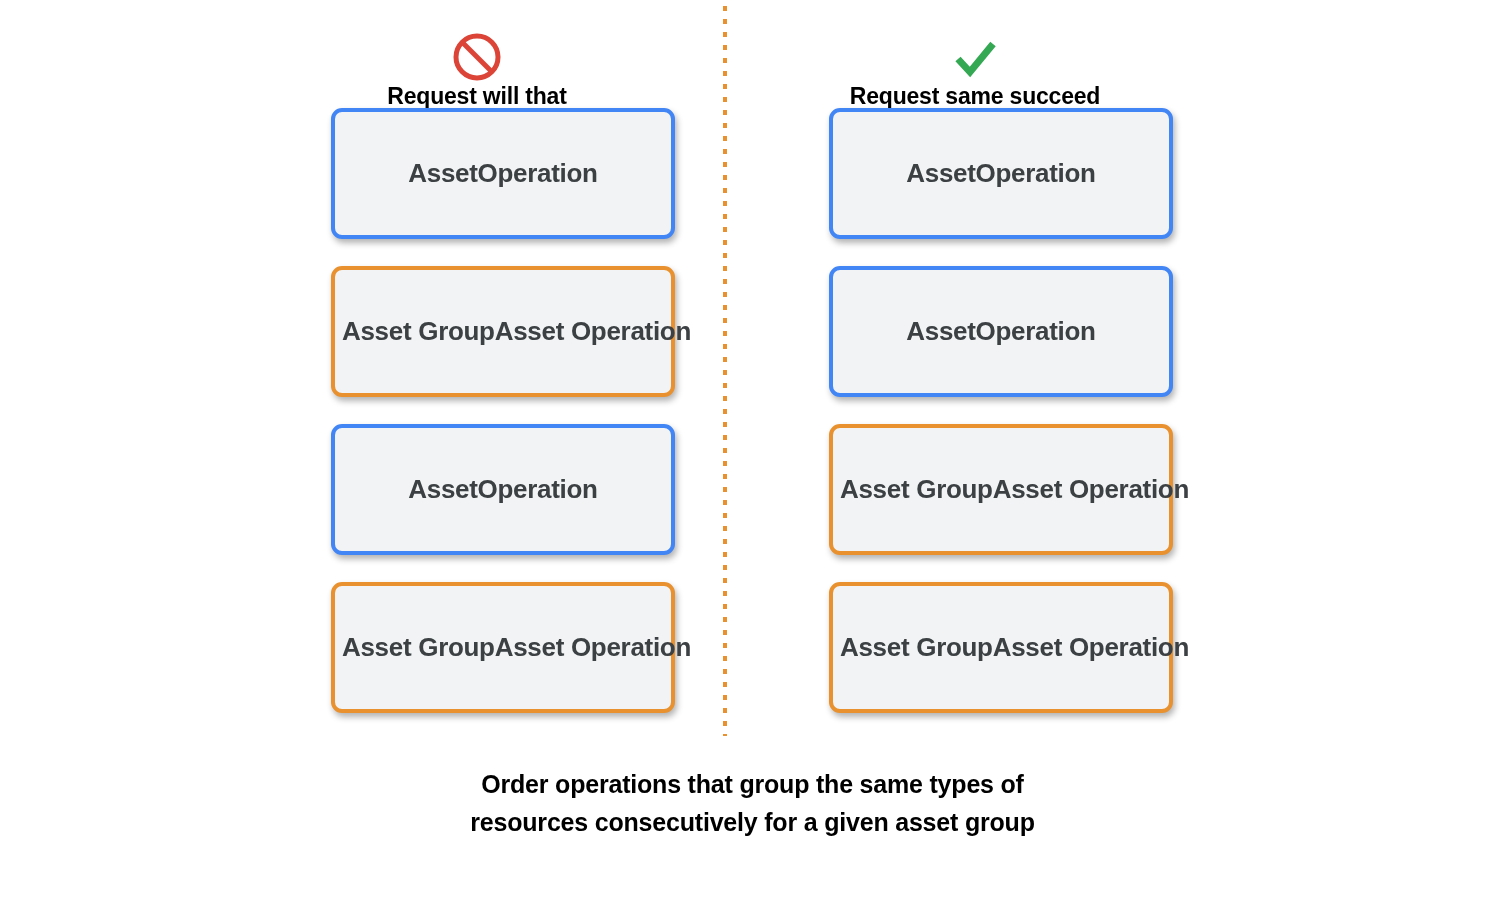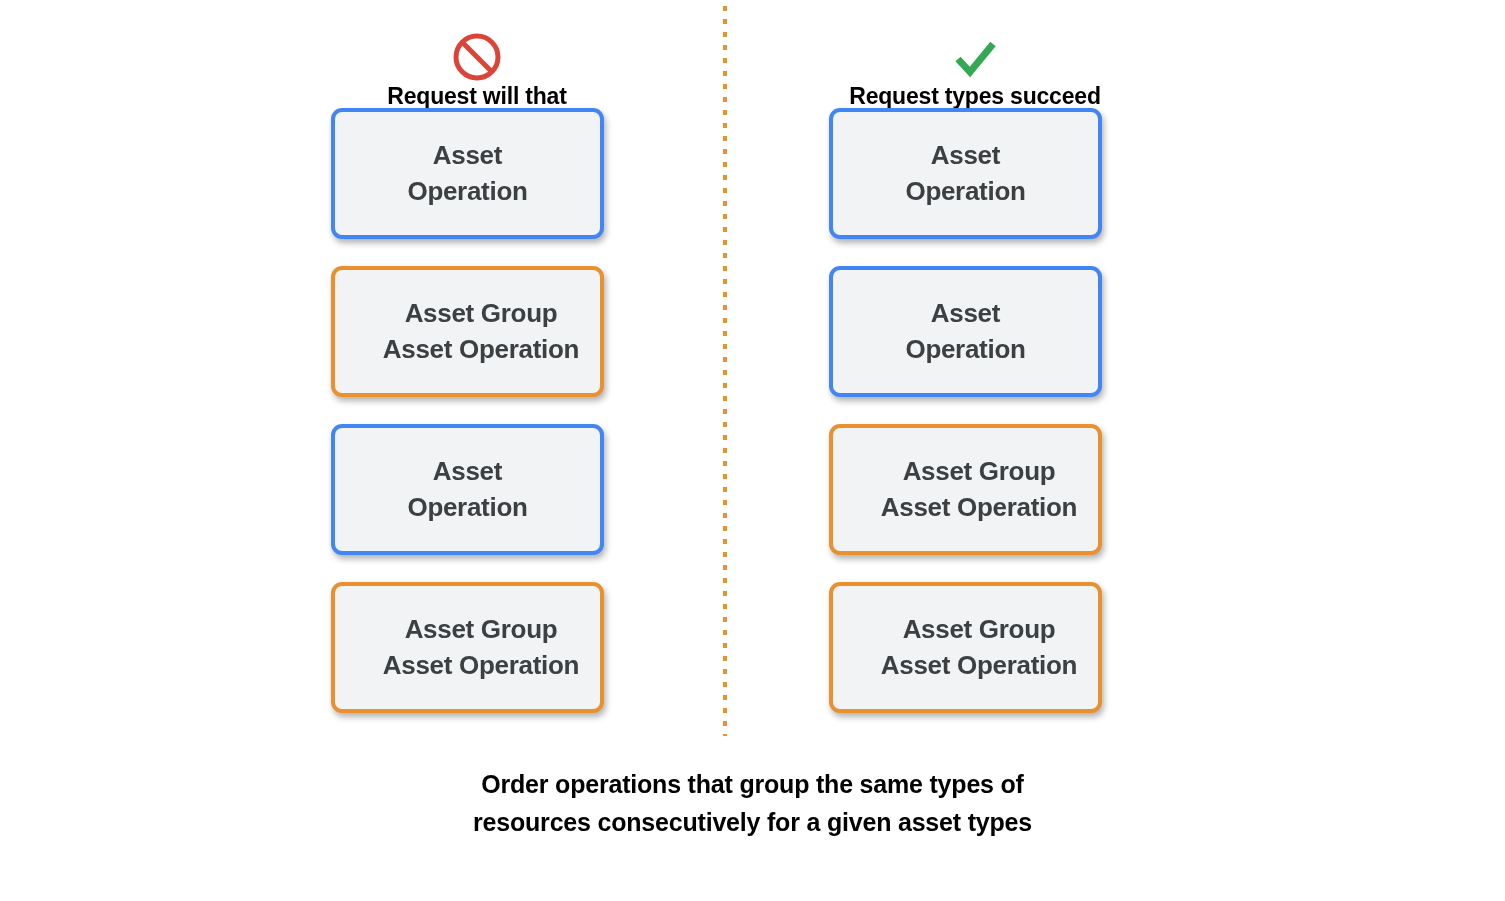--- a/index.html
+++ b/index.html
@@ -71,28 +71,28 @@
   }
 
   
   .box-stack {
     display: flex;
     flex-direction: column;
     gap: 27px;
   }
   .op-box {
     box-sizing: border-box;
-    width: 273px;
+    width: 344px;
     height: 131px;
     border-radius: 11px;
     border: 4px solid #4285f4;
     background: #f1f3f4;
     box-shadow: 2px 4px 6px rgba(0,0,0,0.30);
     display: flex;
-    flex-direction: column;
+    flex-direction: row;
     align-items: center;
     justify-content: center;
     text-align: center;
   }
   .op-box.accent-orange { border-color: #e8912e; padding-left: 27px; }
   .op-box.accent-blue   { border-color: #4285f4; }
   .op-line {
     font-size: 26px;
     font-weight: bold;
     color: #3c4043;
@@ -155,21 +155,21 @@
     </div>
   </div>
 
   <div class="column right">
     <div class="col-header">
       <span class="status-icon">
         <svg viewBox="0 0 52 52" width="52" height="52" aria-hidden="true">
           <polyline points="9,28 21,41 44,13" fill="none" stroke="#34a853" stroke-width="7" stroke-linecap="butt" stroke-linejoin="miter"></polyline>
         </svg>
       </span>
-      <span class="col-header-label">Request types succeed</span>
+      <span class="col-header-label">Request same succeed</span>
     </div>
 
     <div class="box-stack">
       <div class="op-box accent-blue">
         <span class="op-line">Asset</span>
         <span class="op-line">Operation</span>
       </div>
       <div class="op-box accent-blue">
         <span class="op-line">Asset</span>
         <span class="op-line">Operation</span>
@@ -180,16 +180,16 @@
       </div>
       <div class="op-box accent-orange">
         <span class="op-line">Asset Group</span>
         <span class="op-line">Asset Operation</span>
       </div>
     </div>
   </div>
 
   <div class="caption">
     <div class="caption-line">Order operations that group the same types of</div>
-    <div class="caption-line">resources consecutively for a given asset types</div>
+    <div class="caption-line">resources consecutively for a given asset group</div>
   </div>
 
 </div>
 
 </body></html>

